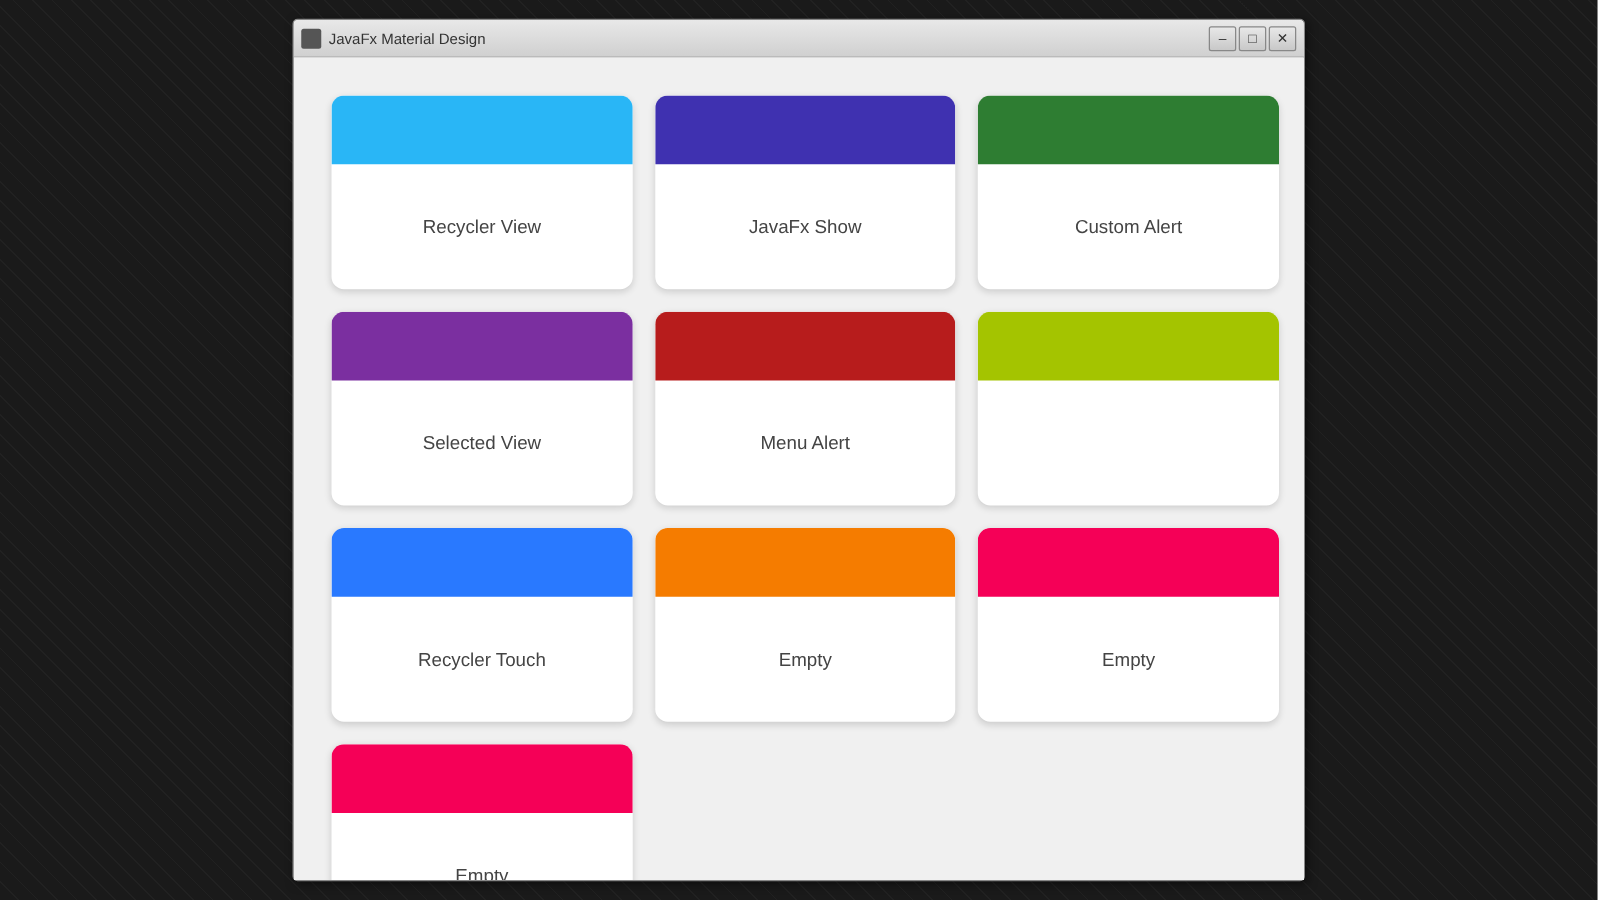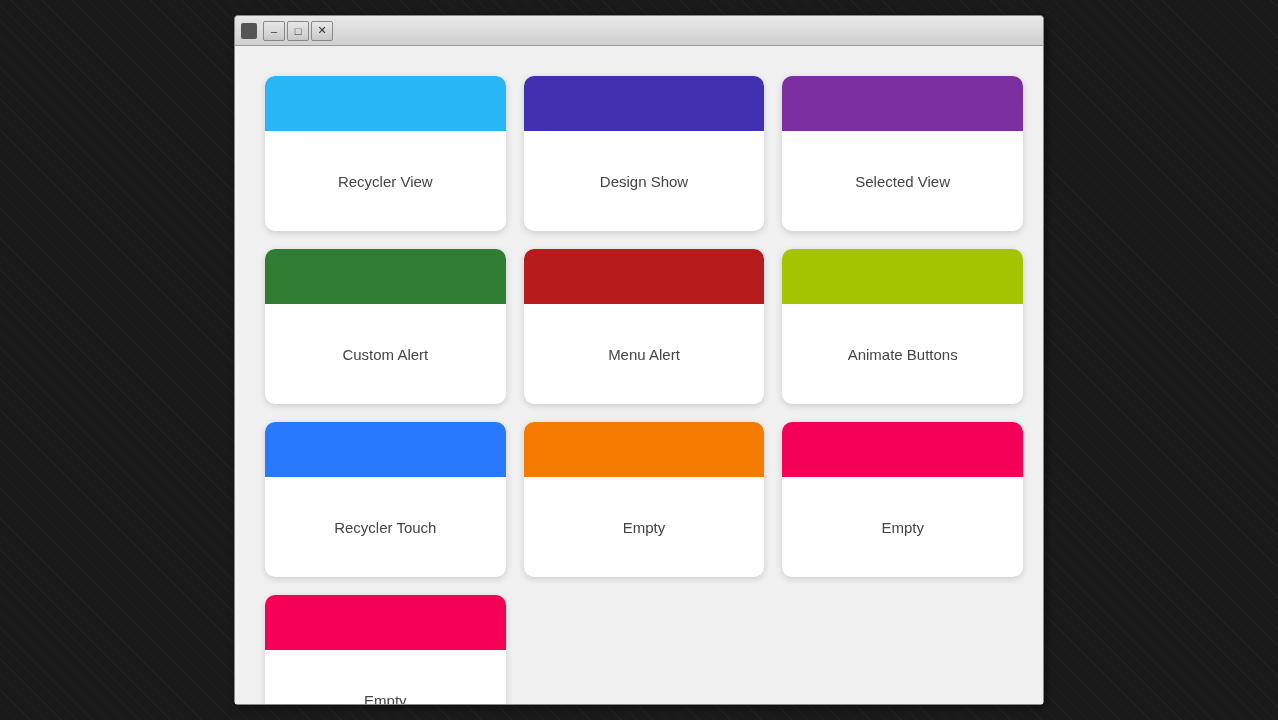--- a/index.html
+++ b/index.html
@@ -151,53 +151,53 @@
     .color-orange { background-color: #f57c00; }
     .color-pink { background-color: #f50057; }
     .color-hot-pink { background-color: #f50057; }
   </style>
 </head>
 <body>
 
 <div class="window">
   <div class="title-bar">
     <div class="title-bar-icon"></div>
+    <span class="title-bar-text">JavaFx Material Design</span>
     <div class="title-bar-controls">
       <button class="title-btn">–</button>
       <button class="title-btn">□</button>
       <button class="title-btn close">✕</button>
     </div>
   </div>
 
   <div class="content-area">
     <div class="scroll-content">
       <div class="grid" id="card-grid">
       <div class="card">
             <div class="card-header color-blue-sky"></div>
             <div class="card-label">Recycler View</div>
           </div>
           <div class="card">
             <div class="card-header color-indigo"></div>
-            <div class="card-label">Design Show</div>
+            <div class="card-label">JavaFx Show</div>
+          </div>
+          <div class="card">
+            <div class="card-header color-green-dark"></div>
+            <div class="card-label">Custom Alert</div>
           </div>
           <div class="card">
             <div class="card-header color-purple"></div>
             <div class="card-label">Selected View</div>
           </div>
           <div class="card">
-            <div class="card-header color-green-dark"></div>
-            <div class="card-label">Custom Alert</div>
-          </div>
-          <div class="card">
             <div class="card-header color-red-dark"></div>
             <div class="card-label">Menu Alert</div>
           </div>
           <div class="card">
             <div class="card-header color-lime"></div>
-            <div class="card-label">Animate Buttons</div>
           </div>
           <div class="card">
             <div class="card-header color-blue-mid"></div>
             <div class="card-label">Recycler Touch</div>
           </div>
           <div class="card">
             <div class="card-header color-orange"></div>
             <div class="card-label">Empty</div>
           </div>
           <div class="card">

